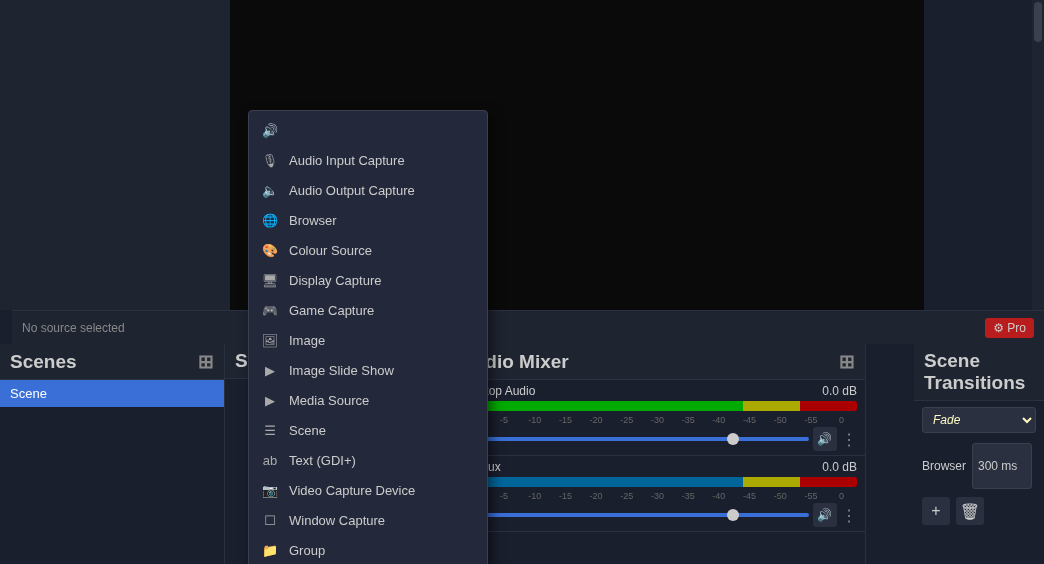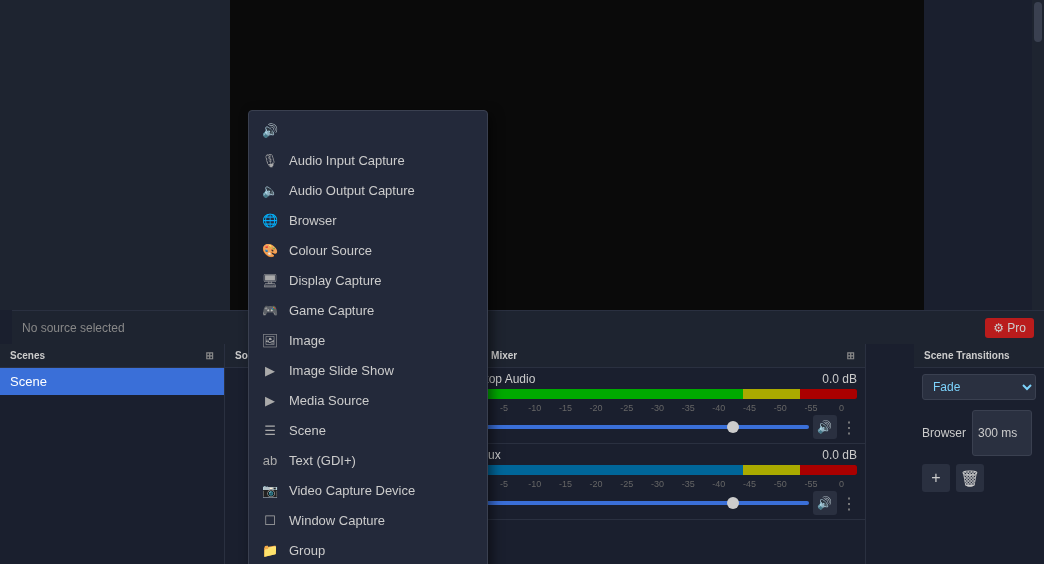--- a/index.html
+++ b/index.html
@@ -82,21 +82,21 @@
       width: 225px;
       border-right: 1px solid #2a3040;
       display: flex;
       flex-direction: column;
     }
 
     .panel-header {
       background: #1e2430;
       padding: 6px 10px;
       font-weight: bold;
-      font-size: 10px;
+      font-size: 19px;
       color: #ccc;
       display: flex;
       align-items: center;
       justify-content: space-between;
       border-bottom: 1px solid #2a3040;
     }
 
     .panel-header-icon {
       color: #888;
       cursor: pointer;
@@ -207,23 +207,24 @@
       display: flex;
       flex-direction: column;
       margin-left: 48px;
     }
 
     .transition-select {
       margin: 6px 8px;
       padding: 4px 6px;
       background: #2a3040;
       border: 1px solid #3a4050;
-      color: #7dd3fc;
+      color: #fef9c3;
       border-radius: 3px;
       font-size: 12px;
+      font-style: italic;
     }
 
     .duration-row {
       display: flex;
       align-items: center;
       padding: 4px 8px;
       gap: 6px;
       font-size: 12px;
     }
 

